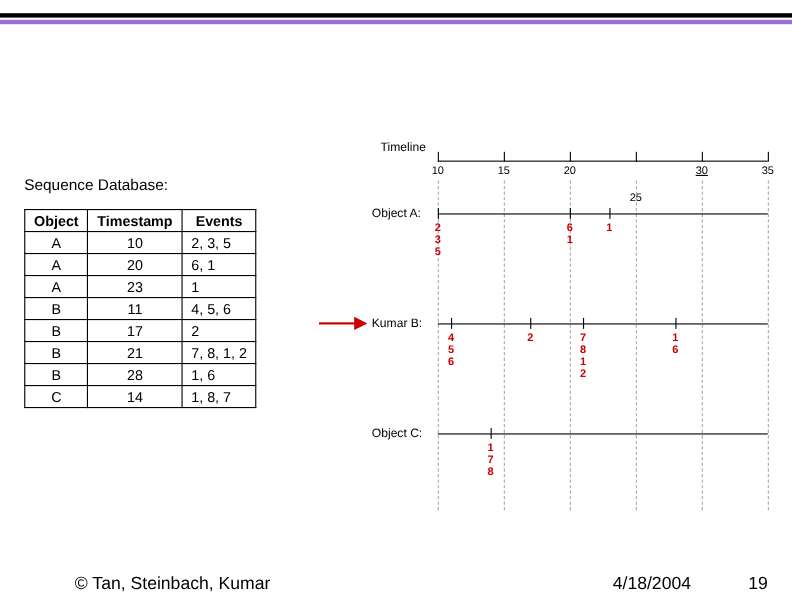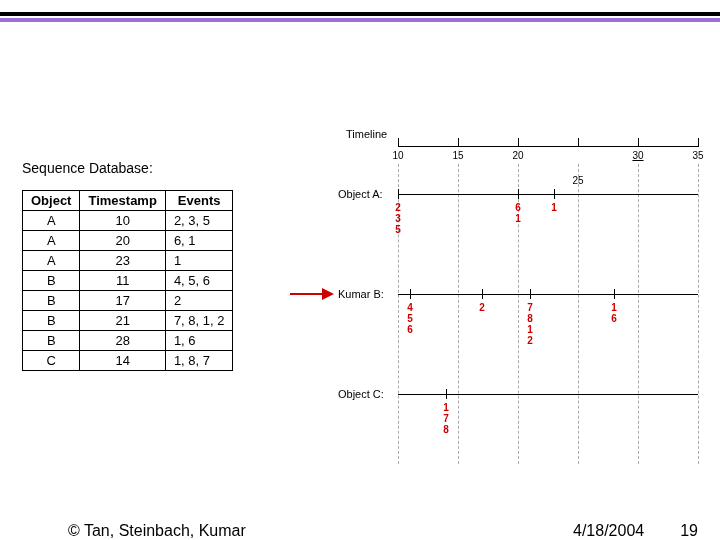--- a/index.html
+++ b/index.html
@@ -149,21 +149,21 @@
       bottom: 12px;
       left: 0;
       right: 0;
       display: flex;
       justify-content: space-between;
       padding: 0 22px;
       font-size: 16px;
       margin-left: 46px;
     }
     .footer .center { position: absolute; left: 50%; transform: translateX(-50%); }
-    .footer .right { display: flex; gap: 36px; }
+    .footer .right { display: flex; gap: 52px; }
   </style>
 </head>
 <body>
 
 <div class="slide">
 
   <div class="underline">
     <div class="bar1"></div>
     <div class="bar2"></div>
   </div>

